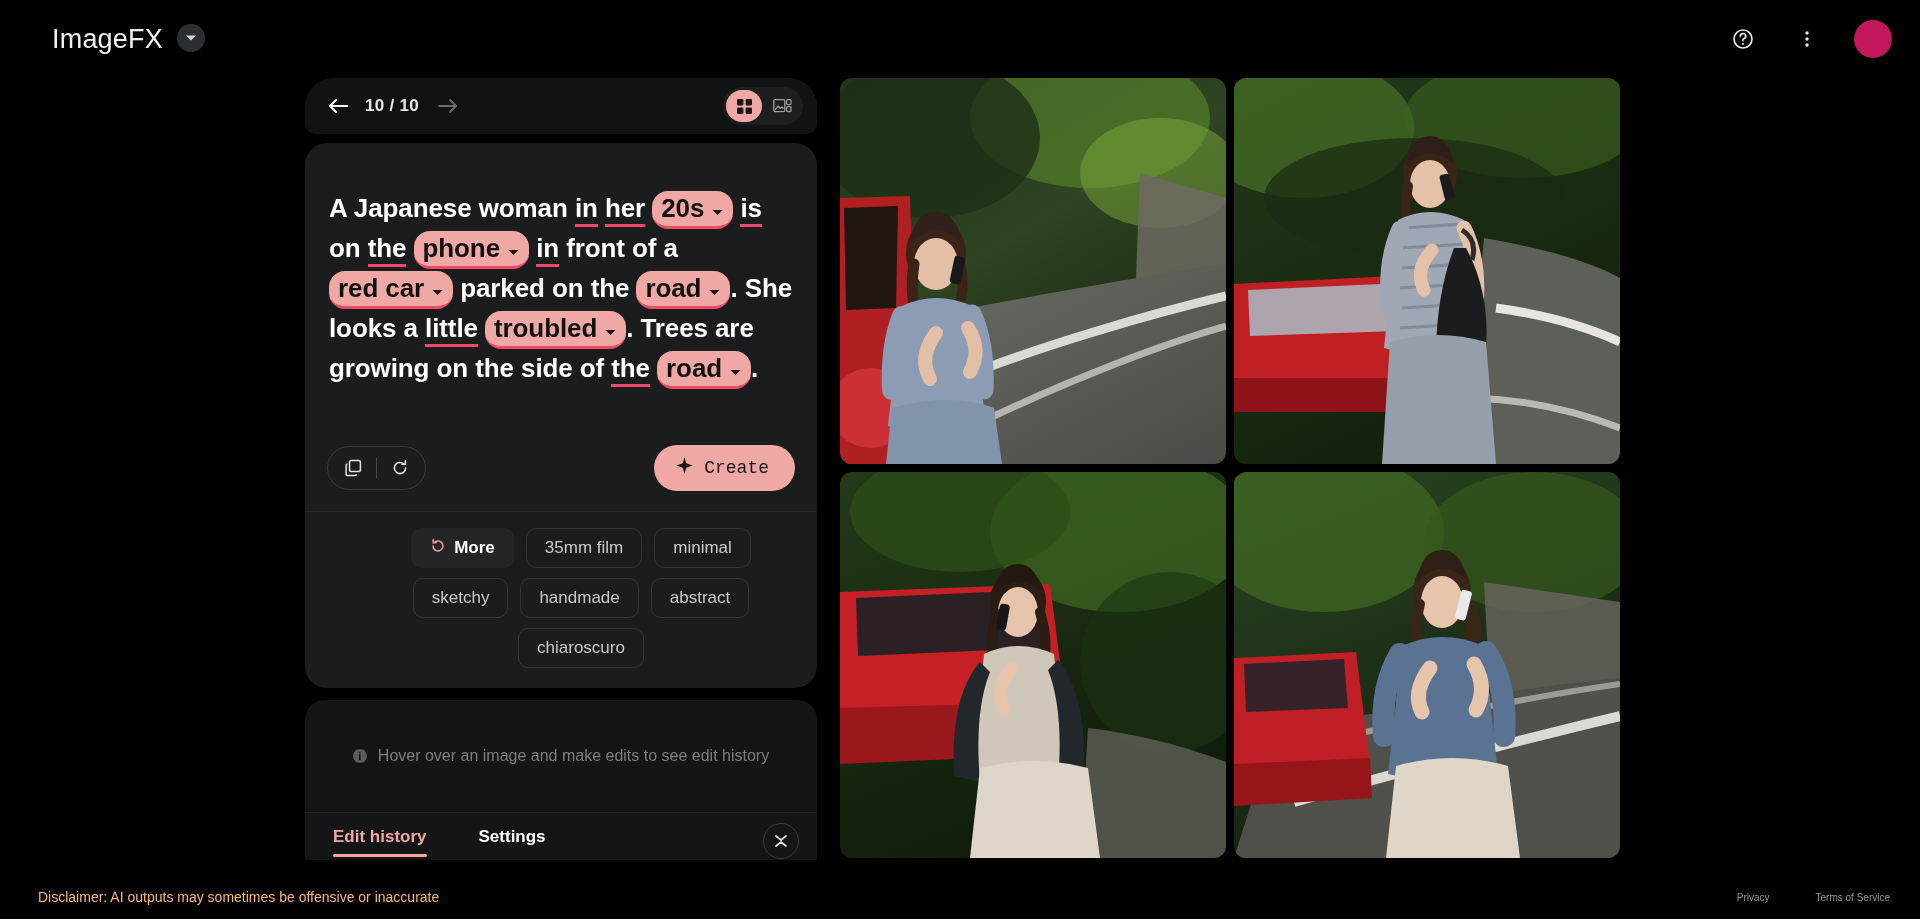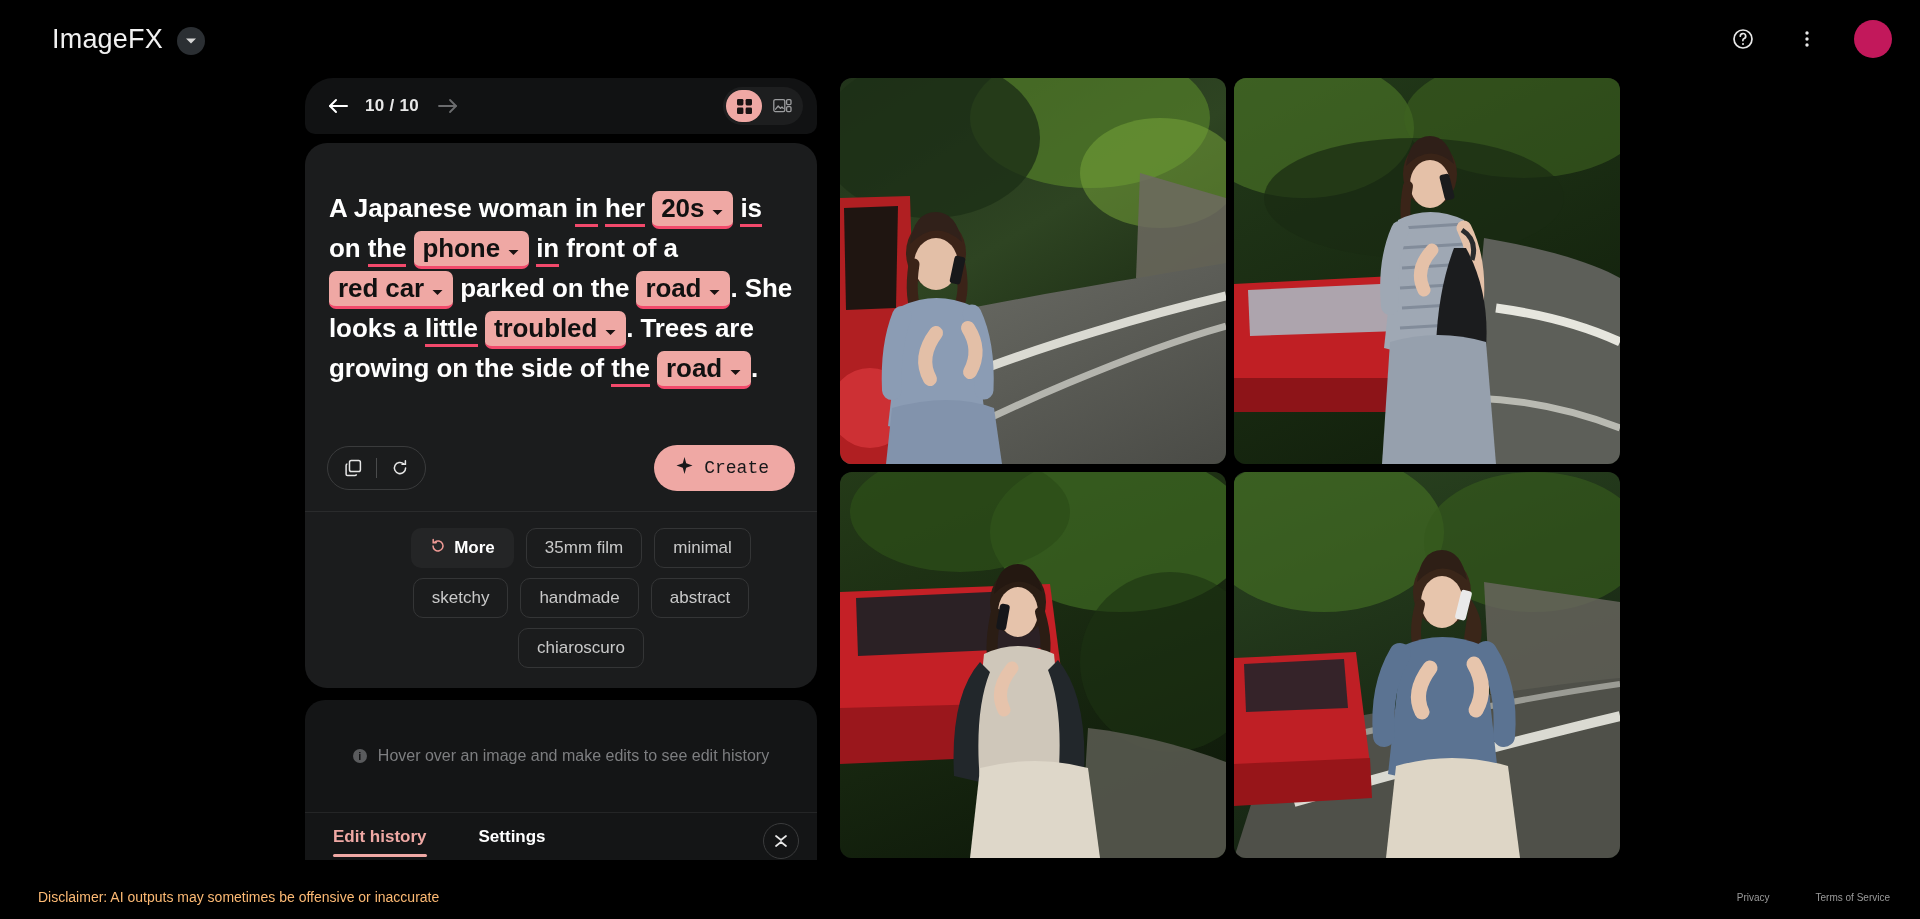--- a/index.html
+++ b/index.html
@@ -11,21 +11,21 @@
     color: #ffffff;
   }
   .app { position: relative; width: 1920px; height: 919px; }
 
   
   .topbar {
     position: absolute; top: 0; left: 0; width: 1920px; height: 78px;
     display: flex; align-items: center; justify-content: space-between;
     padding: 0 28px 0 52px;
   }
-  .brand { display: flex; align-items: flex-end; gap: 14px; }
+  .brand { display: flex; align-items: flex-start; gap: 14px; }
   .brand-title { font-size: 27px; font-weight: 400; color: #f1f1f1; letter-spacing: .2px; }
   .brand-chev {
     width: 28px; height: 28px; border-radius: 50%; background: #2b2f33;
     display: flex; align-items: center; justify-content: center; cursor: pointer;
   }
   .brand-chev svg { display:block; }
   .topbar-right { display: flex; align-items: center; gap: 22px; }
   .icon-btn {
     width: 42px; height: 42px; border-radius: 50%;
     display: flex; align-items: center; justify-content: center; cursor: pointer;
@@ -66,21 +66,21 @@
   .prompt-body { padding: 22px 24px 0 24px; flex: 1; }
   .prompt-text {
     font-size: 26px; line-height: 38px; font-weight: 700; color: #ffffff;
     letter-spacing: -0.1px;
     margin-top: 24px;
   }
   .prompt-text .w { position: relative; white-space: nowrap; }
   .prompt-text .u { border-bottom: 3px solid #f2496b; padding-bottom: 1px; }
   .chip {
     display: inline-flex; align-items: center; gap: 7px;
-    background: #efa8a4; color: #111; border-radius: 7px;
+    background: #efa8a4; color: #111; border-radius: 16px;
     padding: 1px 9px 2px 9px; font-weight: 700; font-size: 26px;
     border-bottom: 3px solid #f2496b; cursor: pointer; line-height: 32px;
     vertical-align: baseline;
   }
   .chip .cv { display: block; }
 
   .prompt-actions {
     display: flex; align-items: center; justify-content: space-between;
     padding: 0 22px 0 22px; height: 86px;
   }

